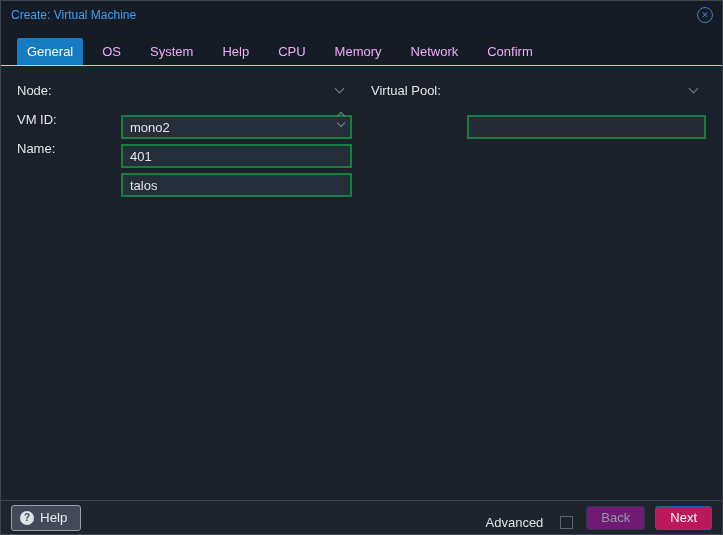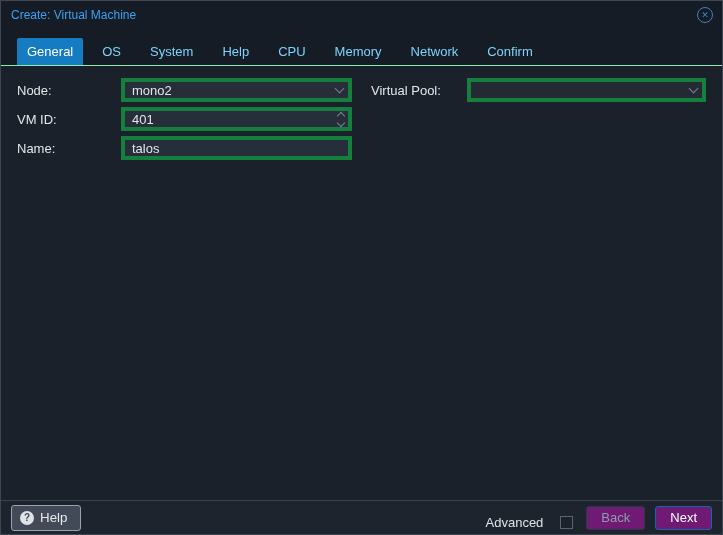--- a/index.html
+++ b/index.html
@@ -35,21 +35,21 @@
   
   .tabbar {
     background: #161c25;
     padding: 9px 0 0 16px;
     display: flex;
     border-bottom: 1px solid #86efac;
   }
   .tab {
     padding: 6px 10px;
     margin-right: 9px;
-    color: #7dd3fc;
+    color: #f0abfc;
     cursor: pointer;
     border-radius: 2px 2px 0 0;
   }
   .tab.active {
     background: #157cc2;
     color: #ffffff;
   }
 
   
   .form-area {
@@ -64,25 +64,26 @@
     margin-bottom: 5px;
   }
   .row .lbl { flex: 0 0 104px; color: #e4e7ea; }
   .col.right .row .lbl { flex-basis: 96px; }
   .field {
     position: relative; flex: 1; height: 24px;
   }
   .field input {
     width: 100%; height: 100%;
     background: #262e39;
-    border: 4px solid #15803d;
+    border: 2px solid #15803d;
     color: #e3e6ea;
     padding: 0 22px 0 7px;
     font: inherit;
     outline: none;
+    margin-top: 37px;
   }
   .field.plain input { padding-right: 7px; }
   .field.empty input { background: #232a34; }
 
   .chevron-down {
     position: absolute; right: 9px; top: 7px;
     width: 7px; height: 7px;
     border-right: 1.5px solid #79828e;
     border-bottom: 1.5px solid #79828e;
     transform: rotate(45deg);
@@ -148,21 +149,21 @@
     cursor: pointer;
   }
   .btn-back {
     margin-left: 13px;
     background: #701a75;
     border-color: #263a4a;
     color: #8e9dab;
   }
   .btn-next {
     margin-left: 10px;
-    background: #701a75;
+    background: #be185d;
     border-color: #1069a8;
     color: #ffffff;
   }
 </style>
 </head>
 <body>
 
 <div class="dialog">
 
   <div class="header">

